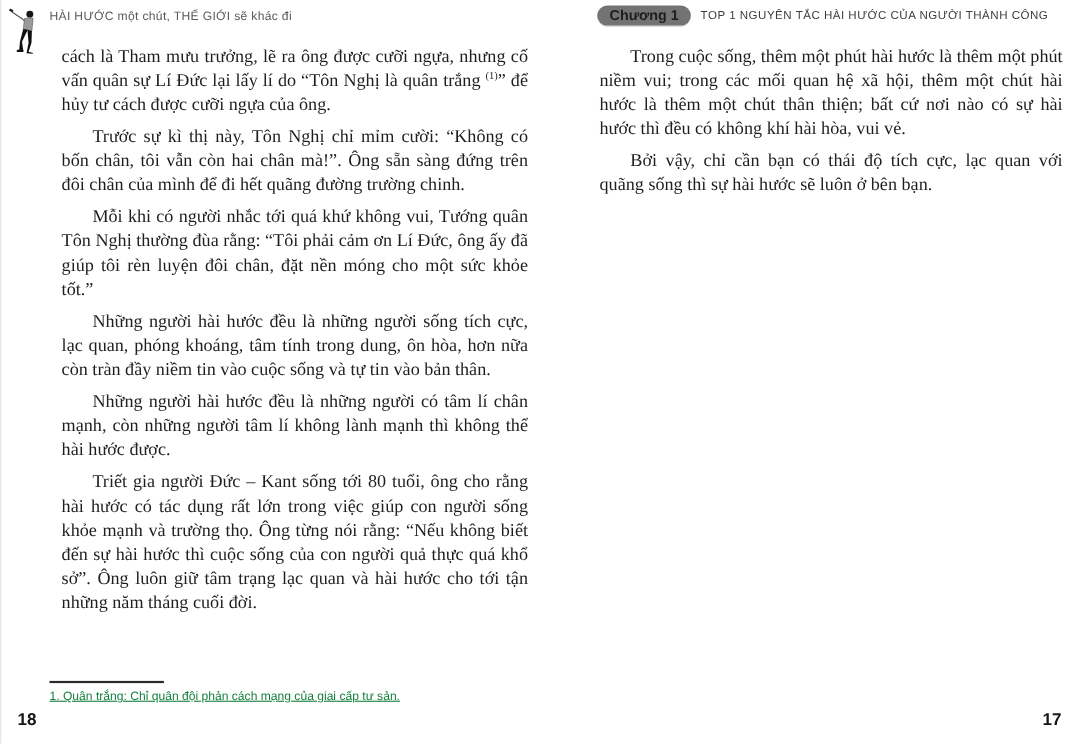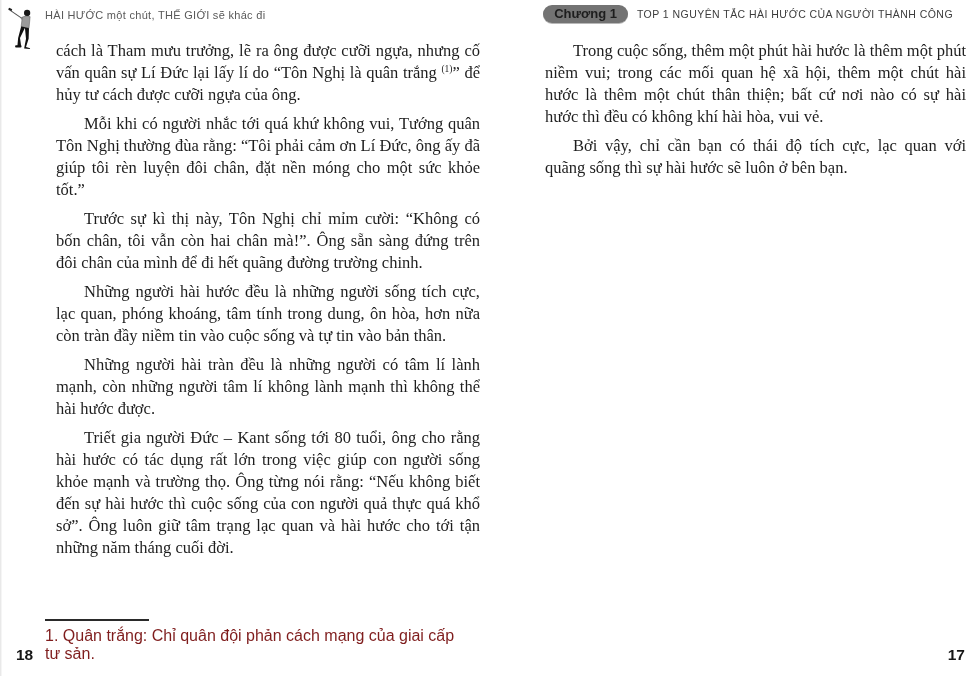--- a/index.html
+++ b/index.html
@@ -58,21 +58,21 @@
   
   .footnote-block {
     position: absolute; left: 45px; top: 619px; width: 420px;
     font-family: "Liberation Sans", sans-serif;
   }
   .footnote-rule {
     width: 104px; height: 0;
     border-top: 2.5px solid #2a2a2a;
     margin-bottom: 6px;
   }
-  .footnote-text { font-size: 16px; color: #7f1d1d; }
+  .footnote-text { font-size: 11px; color: #15803d; text-decoration: underline; }
 
   
   .pageno {
     position: absolute; top: 646px;
     font-family: "Liberation Sans", sans-serif;
     font-weight: bold; font-size: 15.5px; color: #161616;
   }
   .pageno-left { left: 16px; }
   .pageno-right { right: 15px; }
 </style>
@@ -93,24 +93,24 @@
 </svg>
 <div class="header-left">HÀI HƯỚC một chút, THẾ GIỚI sẽ khác đi</div>
 
 <div class="header-right">
   <span class="chapter-badge">Chương 1</span>
   <span class="chapter-title">TOP 1 NGUYÊN TẮC HÀI HƯỚC CỦA NGƯỜI THÀNH CÔNG</span>
 </div>
 
 <div class="col col-left">
   <p class="no-indent"><span>cách là Tham mưu trưởng, lẽ ra ông được cưỡi ngựa, nhưng cố vấn quân sự Lí Đức lại lấy lí do “Tôn Nghị là quân trắng </span><sup class="fnref">(1)</sup><span>” để hủy tư cách được cưỡi ngựa của ông.</span></p>
+  <p>Trước sự kì thị này, Tôn Nghị chỉ mỉm cười: “Không có bốn chân, tôi vẫn còn hai chân mà!”. Ông sẵn sàng đứng trên đôi chân của mình để đi hết quãng đường trường chinh.</p>
   <p>Mỗi khi có người nhắc tới quá khứ không vui, Tướng quân Tôn Nghị thường đùa rằng: “Tôi phải cảm ơn Lí Đức, ông ấy đã giúp tôi rèn luyện đôi chân, đặt nền móng cho một sức khỏe tốt.”</p>
-  <p>Trước sự kì thị này, Tôn Nghị chỉ mỉm cười: “Không có bốn chân, tôi vẫn còn hai chân mà!”. Ông sẵn sàng đứng trên đôi chân của mình để đi hết quãng đường trường chinh.</p>
   <p>Những người hài hước đều là những người sống tích cực, lạc quan, phóng khoáng, tâm tính trong dung, ôn hòa, hơn nữa còn tràn đầy niềm tin vào cuộc sống và tự tin vào bản thân.</p>
-  <p>Những người hài tràn đều là những người có tâm lí lành mạnh, còn những người tâm lí không lành mạnh thì không thể hài hước được.</p>
+  <p>Những người hài hước đều là những người có tâm lí chân mạnh, còn những người tâm lí không lành mạnh thì không thể hài hước được.</p>
   <p>Triết gia người Đức – Kant sống tới 80 tuổi, ông cho rằng hài hước có tác dụng rất lớn trong việc giúp con người sống khỏe mạnh và trường thọ. Ông từng nói rằng: “Nếu không biết đến sự hài hước thì cuộc sống của con người quả thực quá khổ sở”. Ông luôn giữ tâm trạng lạc quan và hài hước cho tới tận những năm tháng cuối đời.</p>
 </div>
 
 <div class="col col-right">
   <p>Trong cuộc sống, thêm một phút hài hước là thêm một phút niềm vui; trong các mối quan hệ xã hội, thêm một chút hài hước là thêm một chút thân thiện; bất cứ nơi nào có sự hài hước thì đều có không khí hài hòa, vui vẻ.</p>
   <p>Bởi vậy, chỉ cần bạn có thái độ tích cực, lạc quan với quãng sống thì sự hài hước sẽ luôn ở bên bạn.</p>
 </div>
 
 <div class="footnote-block">
   <div class="footnote-rule"></div>

